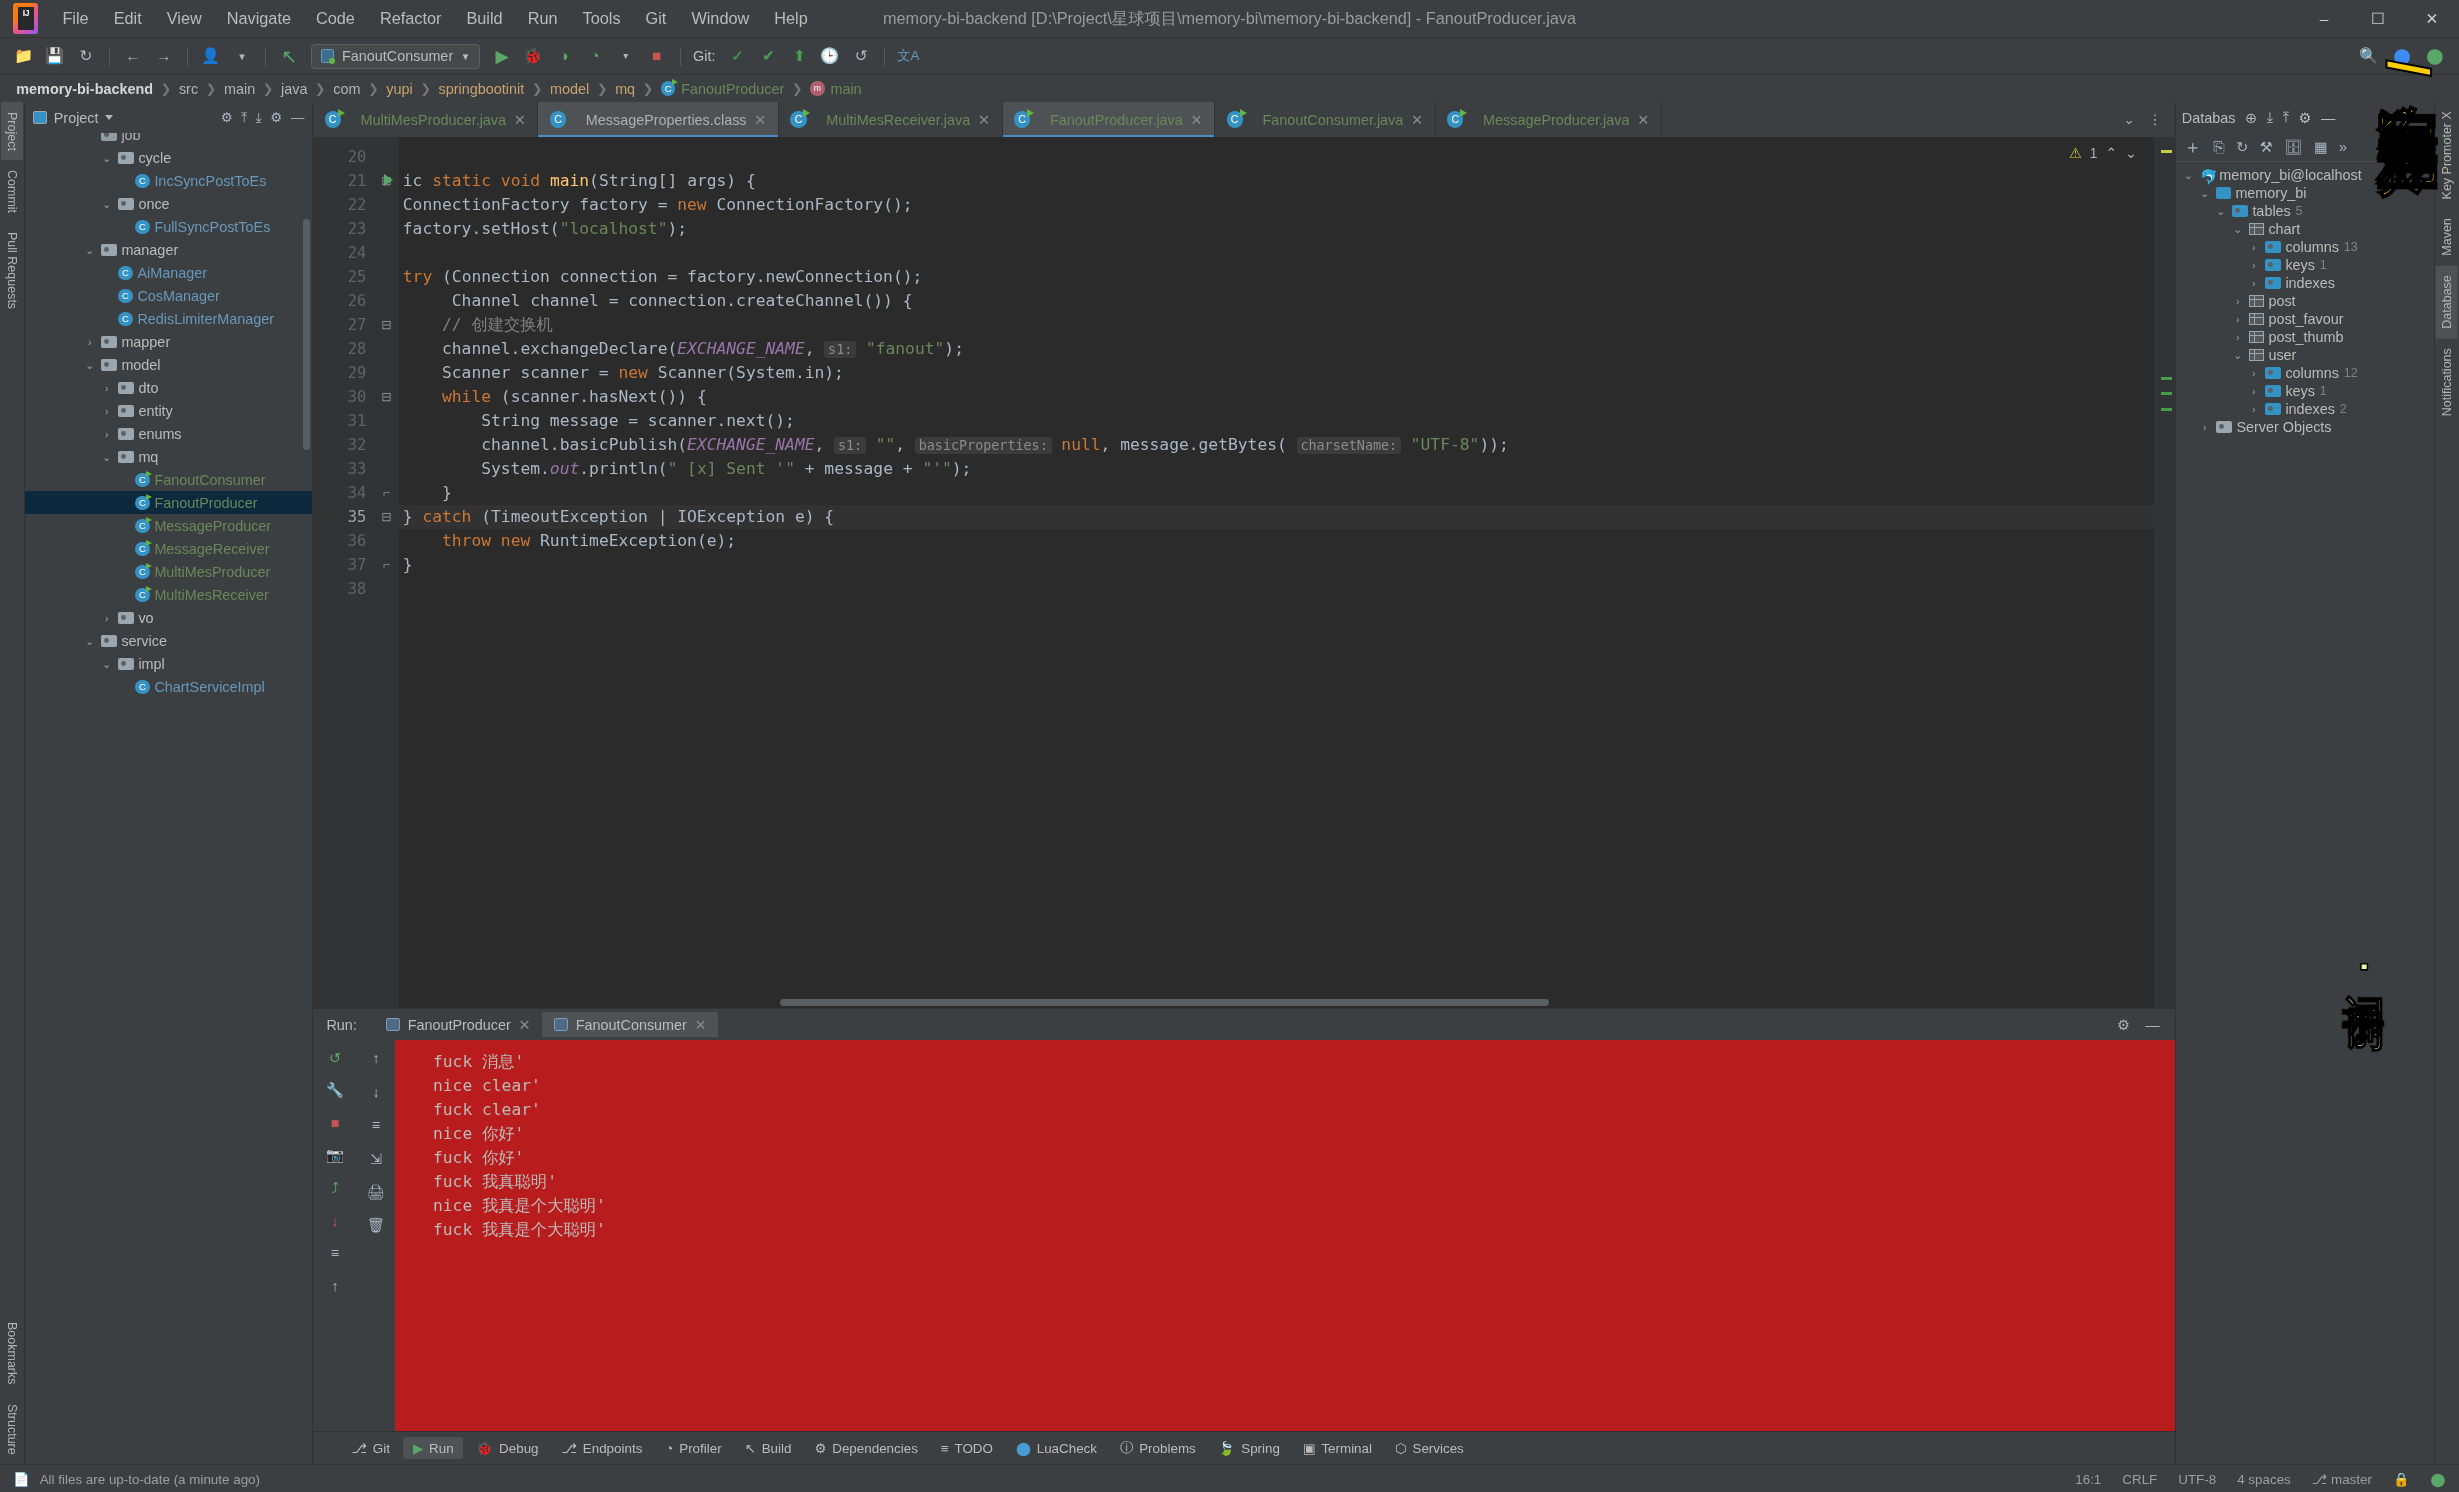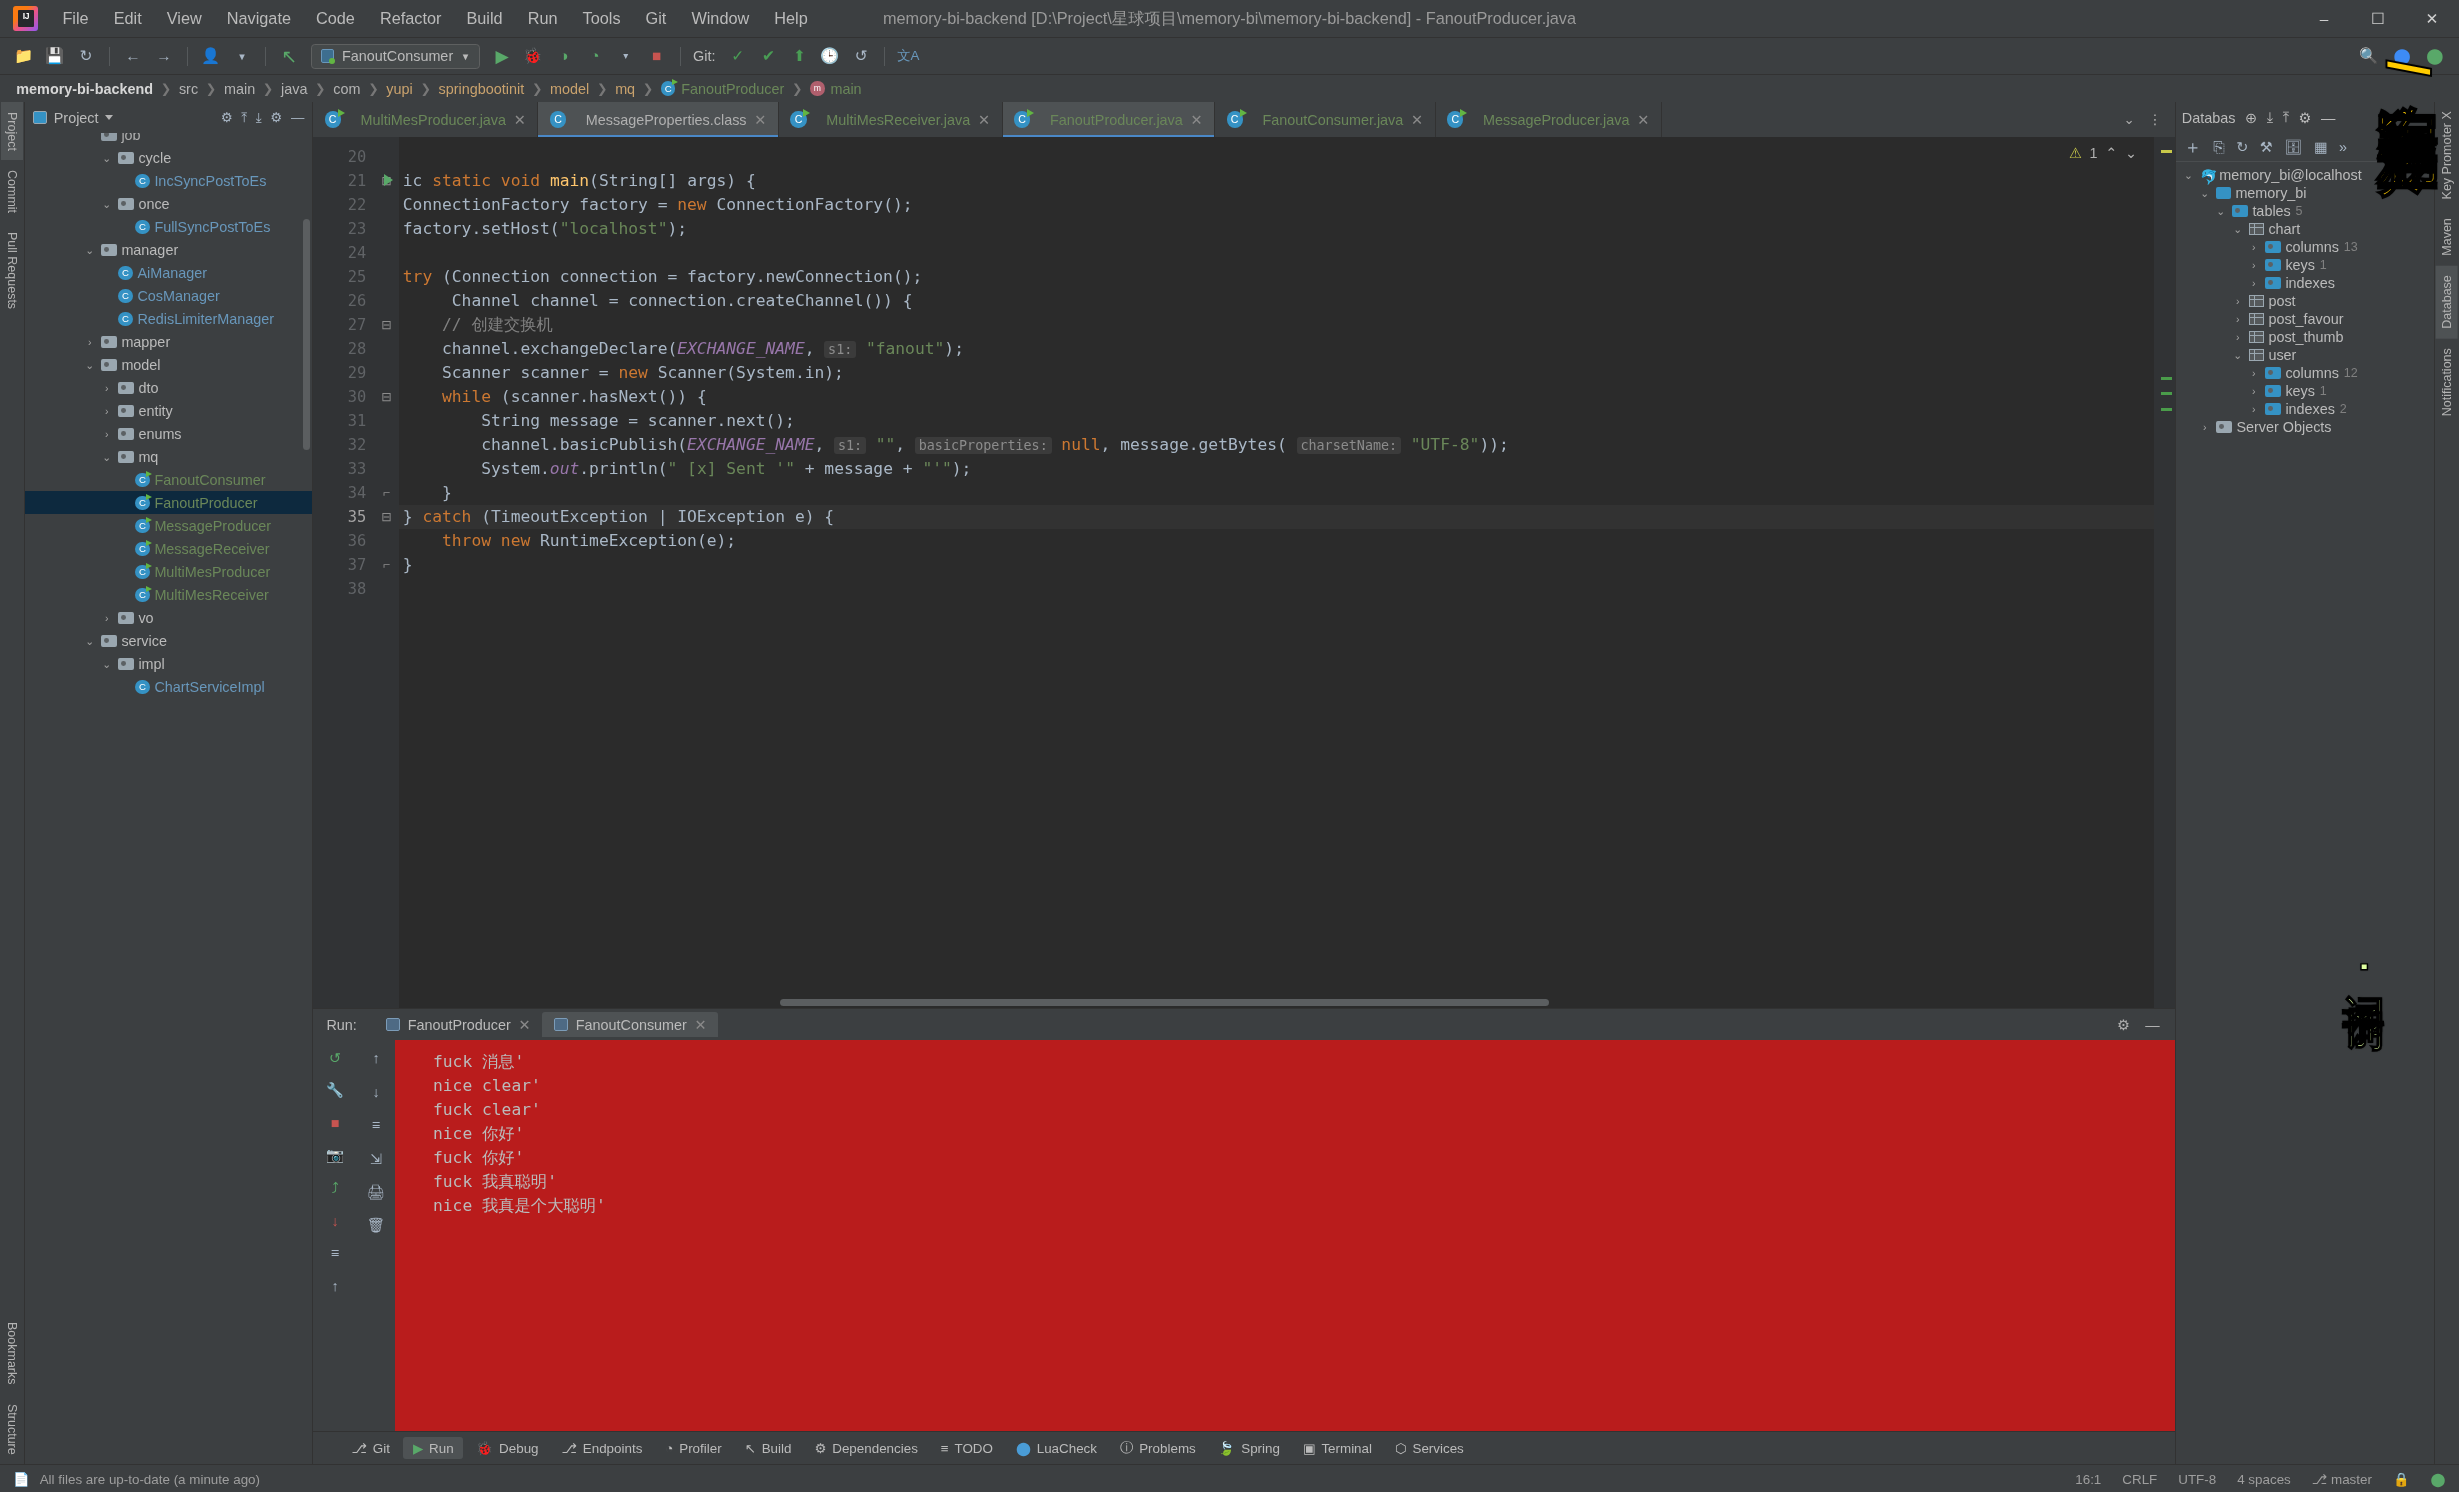--- a/index.html
+++ b/index.html
@@ -9,21 +9,21 @@
     font-family:"Liberation Sans", sans-serif;
     -webkit-font-smoothing:antialiased;
   }
   .ide{ position:relative; width:2459px; height:1493px; display:flex; flex-direction:column; background:#3c3f41; }
 
   
   .titlebar{
     height:38px; background:#3c3f41; display:flex; align-items:center;
     flex:0 0 38px; position:relative; border-bottom:1px solid #323232;
   }
-  .ij-logo{ width:25px;height:25px;margin:0 11.5px 0 13.4px; position:relative; flex:0 0 25px;}
+  .ij-logo{ width:25px;height:31px;margin:0 11.5px 0 13.4px; position:relative; flex:0 0 25px;}
   .ij-logo .sq{position:absolute;inset:0;border-radius:2.9px;background:linear-gradient(135deg,#f97a12 0%,#f97a12 32%,#ed5487 55%,#9058f2 100%);}
   .ij-logo .inner{position:absolute;left:4.8px;top:3.8px;right:4.8px;bottom:3.8px;background:#27282c;border-radius:1px;}
   .ij-logo .ij{position:absolute;left:0;right:0;top:4.8px;text-align:center;color:#fff;font-size:8.6px;font-weight:bold;letter-spacing:-0.5px;}
   .menubar{ display:flex; align-items:center; gap:0; }
   .menu-item{ color:#bbbbbb; font-size:16.3px; padding:3.8px 12.5px; cursor:default; }
   .win-title{
     position:absolute; left:0; right:0; text-align:center; color:#9a9a9a;
     font-size:16.3px; pointer-events:none;
   }
   .win-ctrls{ margin-left:auto; display:flex; align-items:center; height:38px; z-index:3;}
@@ -578,20 +578,21 @@
             <span class="rs">🗑</span>
           </div>
           <div class="console" id="console">
               <div class="coline">fuck 消息'</div>
               <div class="coline">nice clear'</div>
               <div class="coline">fuck clear'</div>
               <div class="coline">nice 你好'</div>
               <div class="coline">fuck 你好'</div>
               <div class="coline">fuck 我真聪明'</div>
               <div class="coline">nice 我真是个大聪明'</div>
+              <div class="coline">fuck 我真是个大聪明'</div>
             </div>
         </div>
       </div>
 
       <div class="toolwin-bar" id="twbar">
           <div class="twb">
             <span>⎇</span>
             <span>Git</span>
           </div>
           <div class="twb sel">

